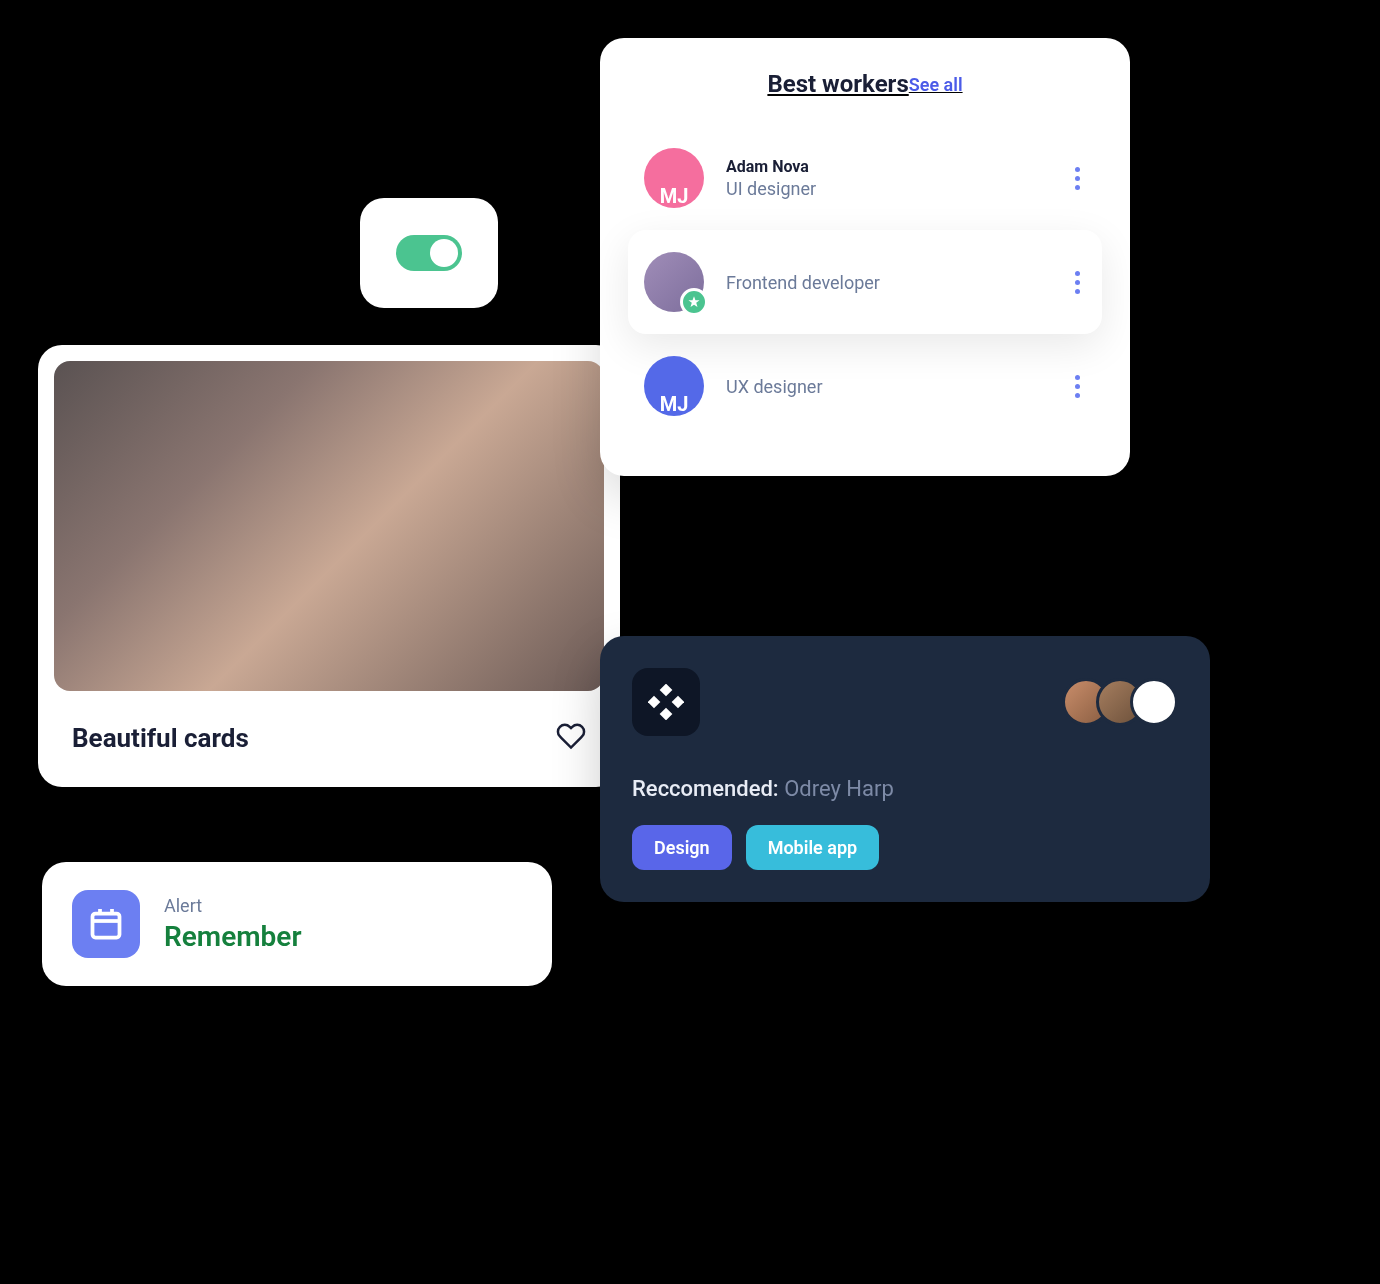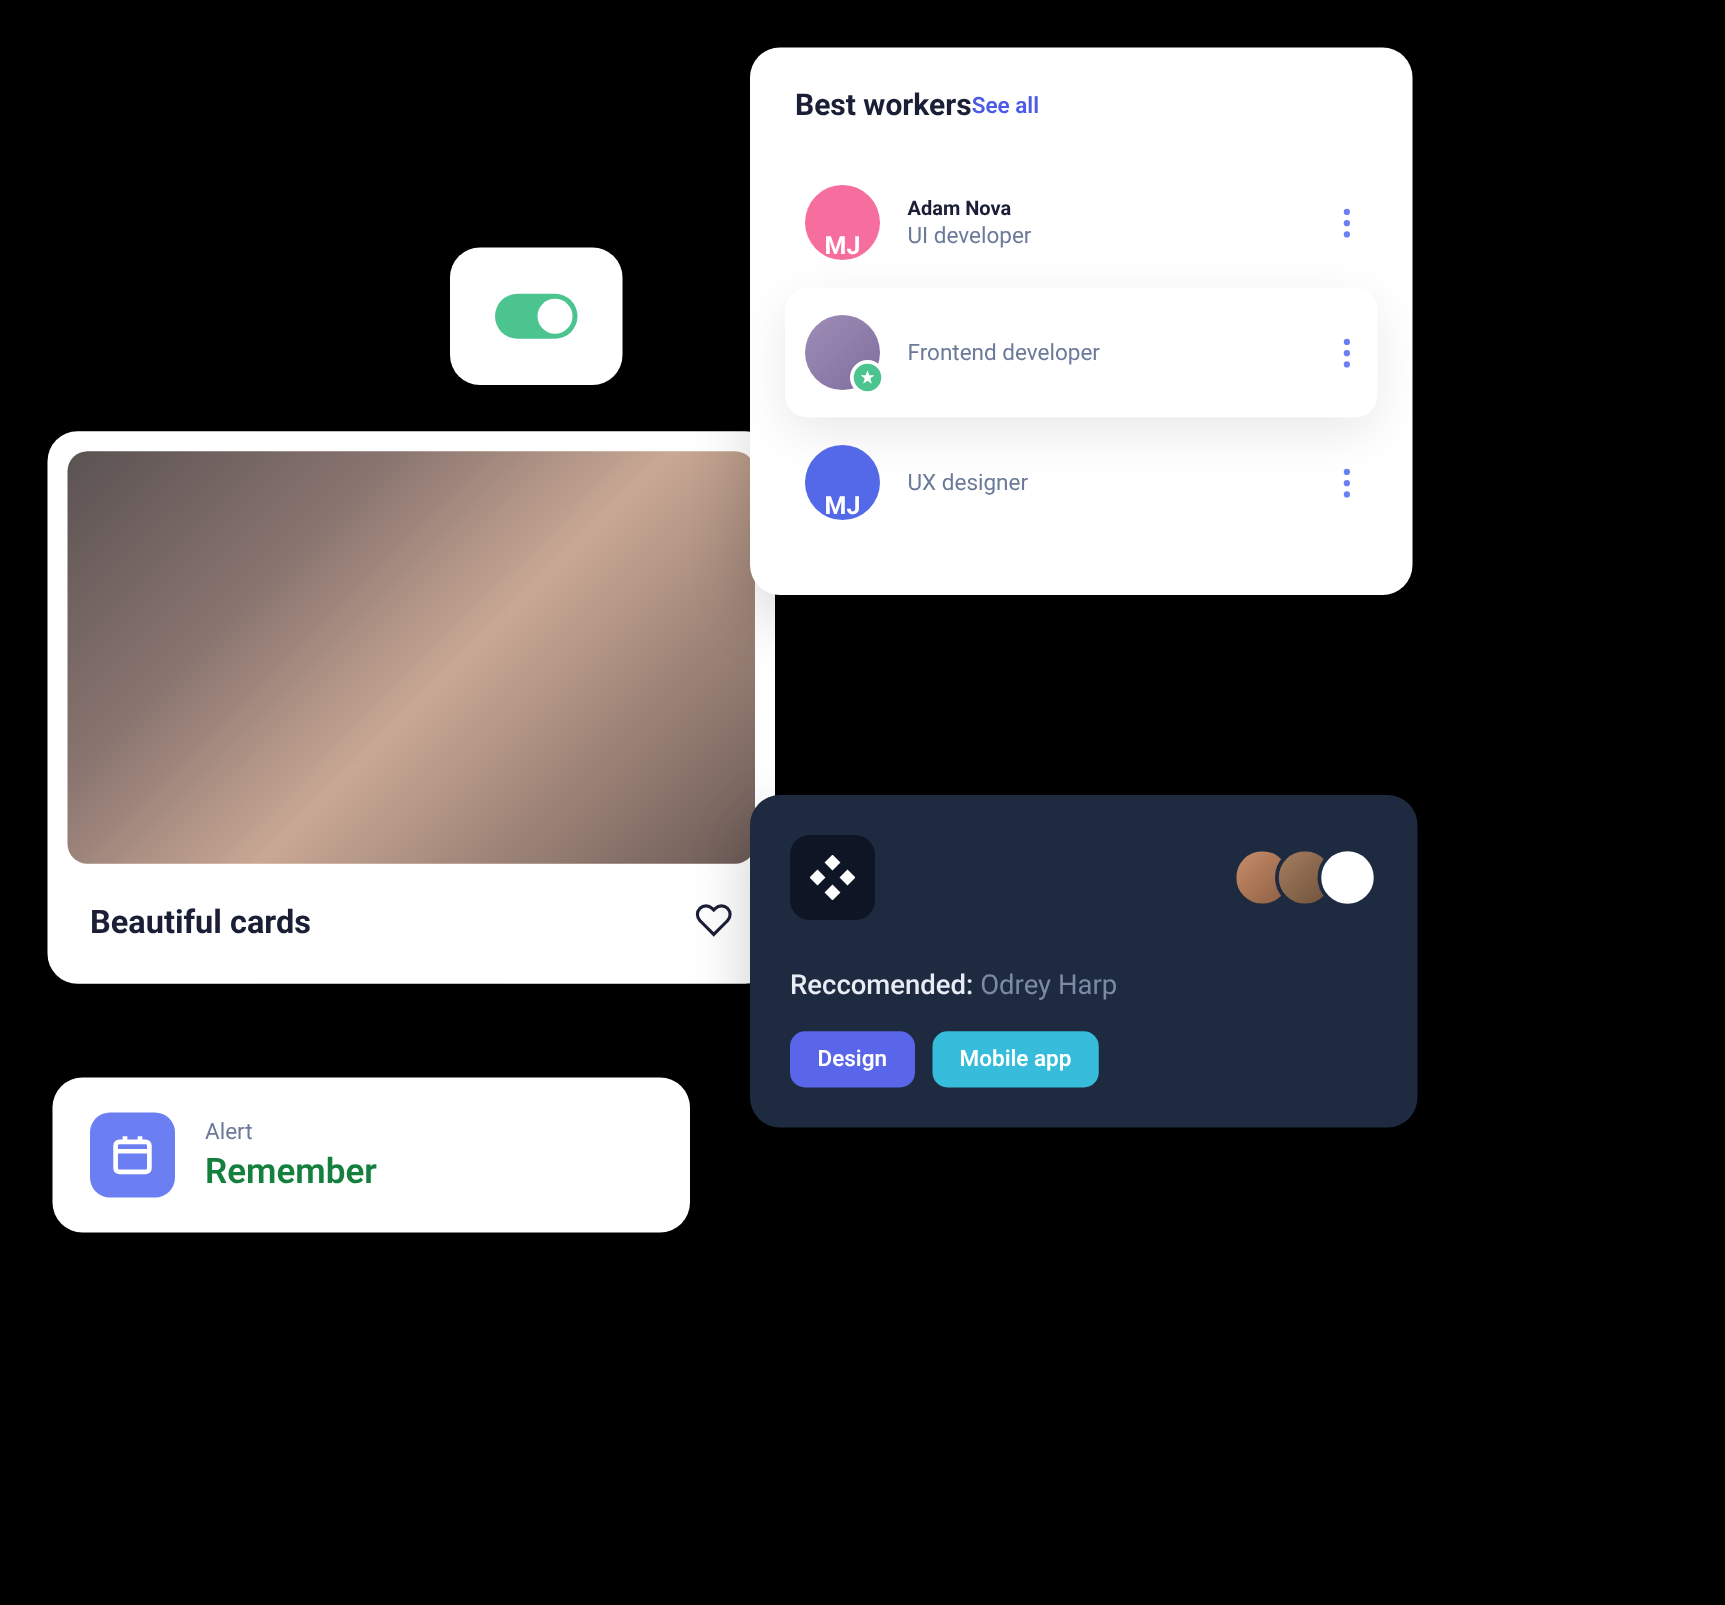--- a/index.html
+++ b/index.html
@@ -96,24 +96,25 @@
     
     .workers-card {
       position: absolute;
       left: 600px;
       top: 38px;
       width: 530px;
       padding: 32px 28px 38px;
     }
     .workers-header {
       display: flex;
-      justify-content: flex-start;
+      justify-content: center;
       align-items: center;
       margin-bottom: 28px;
       padding: 0 8px;
+      text-decoration: underline;
     }
     .workers-title { font-size: 24px; font-weight: 700; color: #1a1f36; }
     .see-all { font-size: 18px; font-weight: 600; color: #4b5be8; cursor: pointer; }
     .worker-row {
       display: flex;
       align-items: center;
       padding: 22px 16px;
       gap: 22px;
       border-radius: 18px;
     }
@@ -154,21 +155,21 @@
     .worker-info { flex: 1; }
     .worker-name { font-size: 16px; font-weight: 700; color: #1a1f36; margin-bottom: 2px; }
     .worker-role { font-size: 18px; color: #6b7a99; }
     .kebab { display: flex; flex-direction: column; gap: 4px; cursor: pointer; padding: 6px; }
     .kebab span { width: 5px; height: 5px; background: #6c7ff2; border-radius: 50%; }
     
     .rec-card {
       position: absolute;
       left: 600px;
       top: 636px;
-      width: 534px;
+      width: 610px;
       background: #1d2a3f;
       border-radius: 24px;
       padding: 32px;
       box-shadow: 0 20px 50px rgba(0,0,0,0.2);
     }
     .rec-top { display: flex; justify-content: space-between; align-items: center; margin-bottom: 40px; }
     .rec-logo {
       width: 68px;
       height: 68px;
       background: #0e1626;
@@ -244,21 +245,21 @@
     <div class="workers-title">Best workers</div>
     <div class="see-all">See all</div>
   </div>
 
   <div class="worker-row">
     <div class="worker-avatar avatar-pink">
         <span>MJ</span>
       </div>
     <div class="worker-info">
       <div class="worker-name">Adam Nova</div>
-      <div class="worker-role">UI developer</div>
+      <div class="worker-role">UI designer</div>
     </div>
     <div class="kebab">
         <span></span>
         <span></span>
         <span></span>
       </div>
   </div>
 
   <div class="worker-row selected">
     <div class="worker-avatar avatar-photo">

